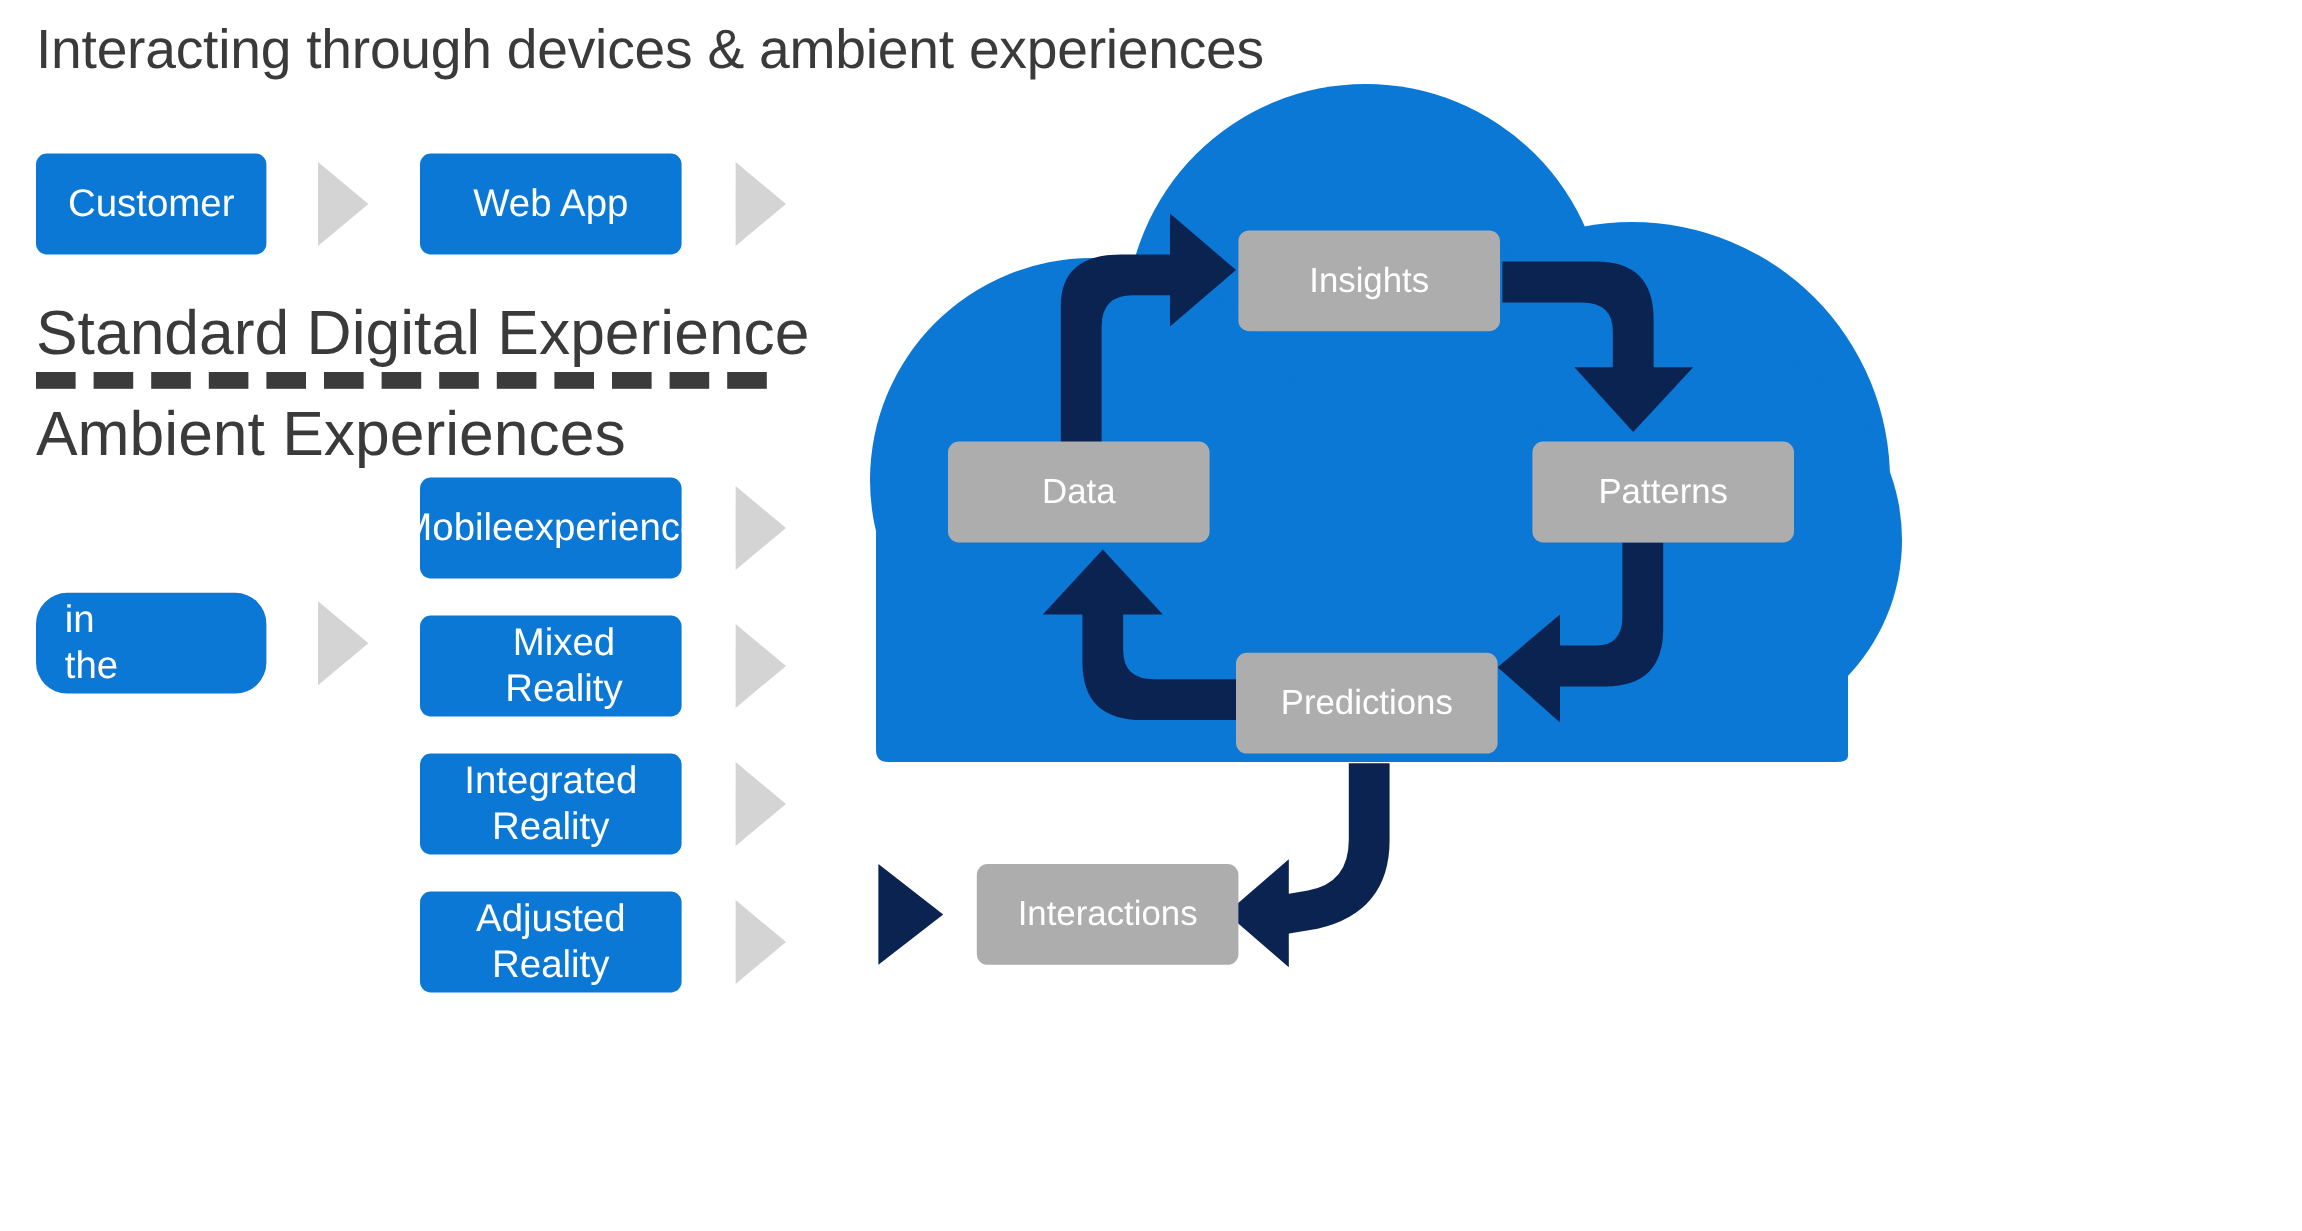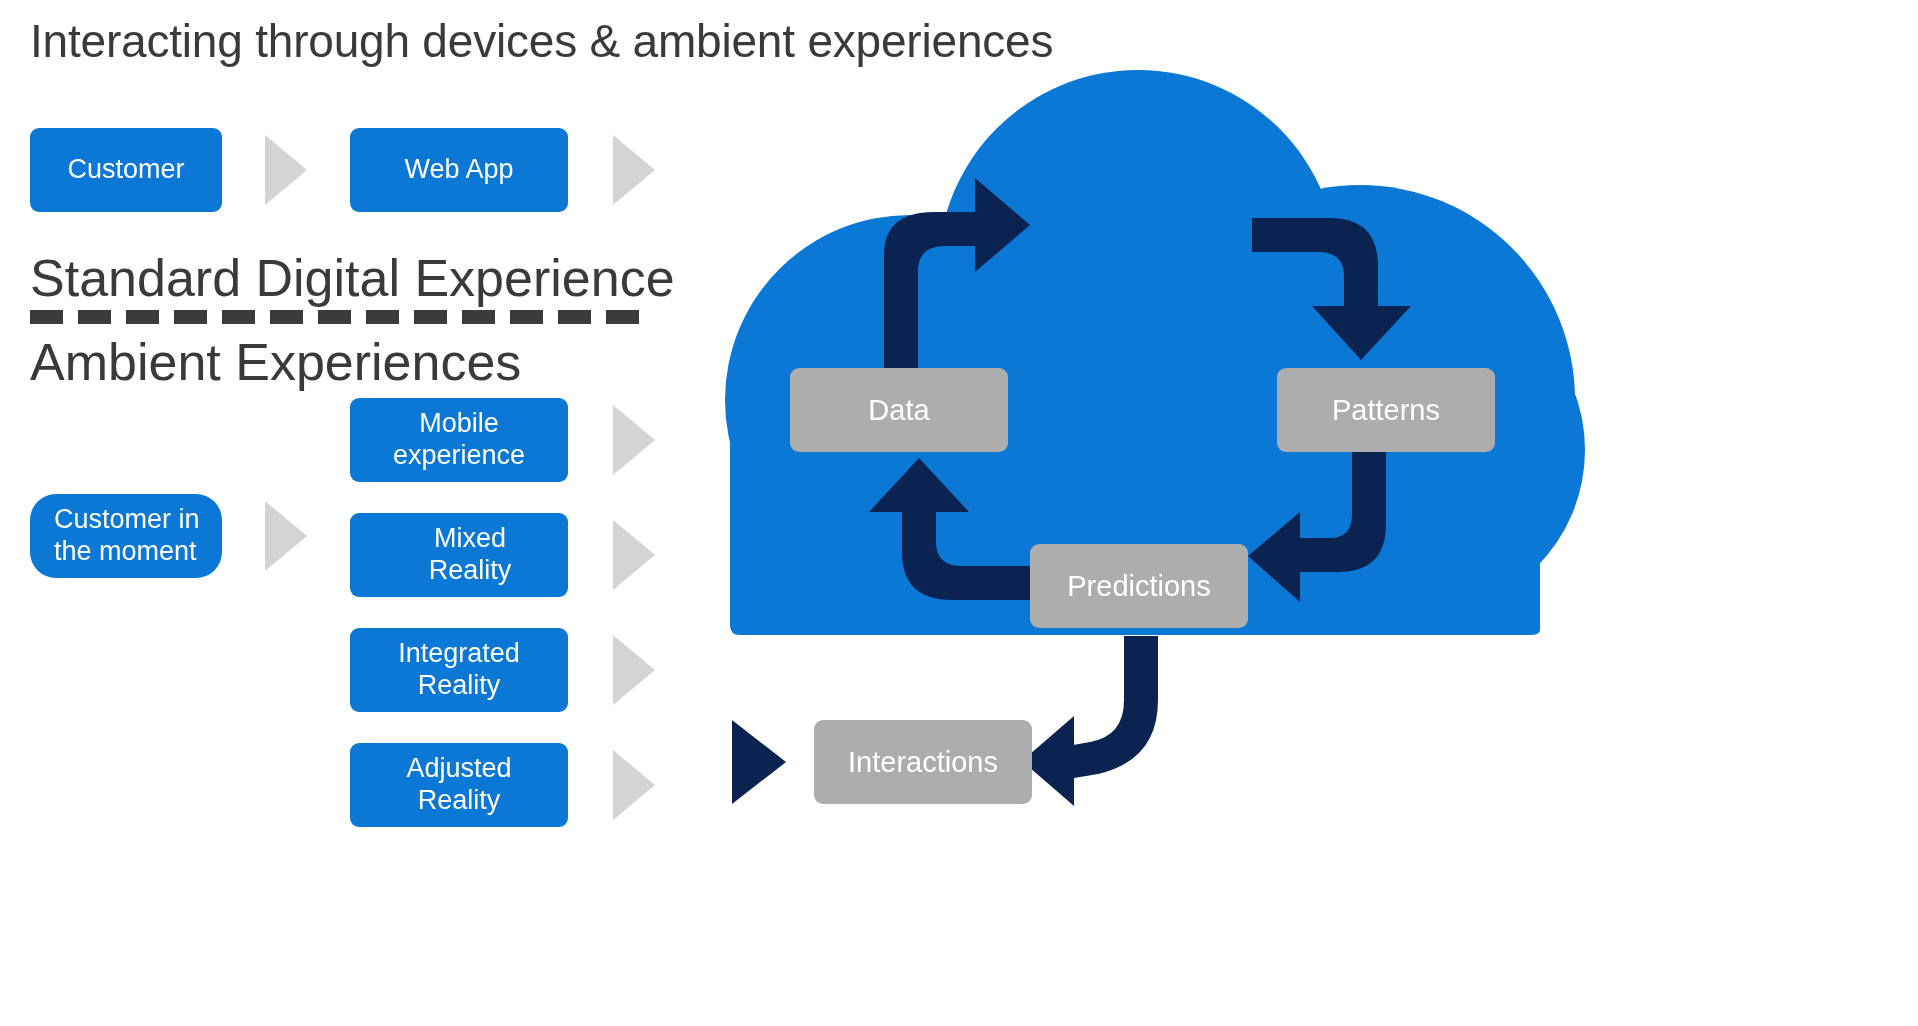--- a/index.html
+++ b/index.html
@@ -60,21 +60,21 @@
     height: 14px;
     background: #3b3b3b;
   }
 
   
   .blue-box {
     position: absolute;
     background: #0a78d4;
     border-radius: 9px;
     color: #ffffff;
-    font-size: 27px;
+    font-size: 32px;
     line-height: 1.18;
     display: flex;
     align-items: center;
     justify-content: center;
     text-align: center;
     box-sizing: border-box;
     padding: 4px 10px;
   }
   .blue-box.left-align {
     justify-content: flex-start;
@@ -167,21 +167,21 @@
 
   <div class="section-label" id="label-ambient">Ambient Experiences</div>
 
   <div class="blue-box left-align" style="left:30px; top:494px; width:192px; height:84px; flex-direction:column; align-items:flex-start; justify-content:center;">
     <span>Customer in</span>
     <span>the moment</span>
   </div>
 
   <div class="chevron" style="left:265px; top:501px;"></div>
 
-  <div class="blue-box" style="left:350px; top:398px; width:218px; height:84px; flex-direction:column;">
+  <div class="blue-box" style="left:350px; top:398px; width:218px; height:84px; flex-direction:row;">
     <span>Mobile</span>
     <span>experience</span>
   </div>
   <div class="chevron" style="left:613px; top:405px;"></div>
 
   <div class="blue-box" style="left:350px; top:513px; width:218px; height:84px; flex-direction:column;padding-left:32px;">
     <span>Mixed</span>
     <span>Reality</span>
   </div>
   <div class="chevron" style="left:613px; top:520px;"></div>
@@ -243,20 +243,23 @@
       <path d="M1124,636 L1158,636 L1158,700 Q1158,760 1098,774 L1062,780 L1056,748
                L1090,742 Q1124,736 1124,700 Z"></path>
       <polygon points="1074,716 1074,806 1022,761"></polygon>
     </g>
 
     <g fill="#0a2351">
       <polygon points="732,720 786,762 732,804"></polygon>
     </g>
   </svg>
 
+  <div class="gray-box" style="left:1032px; top:192px; width:218px; height:84px;">
+    <span>Insights</span>
+  </div>
 
   <div class="gray-box" style="left:790px; top:368px; width:218px; height:84px;">
     <span>Data</span>
   </div>
 
   <div class="gray-box" style="left:1277px; top:368px; width:218px; height:84px;">
     <span>Patterns</span>
   </div>
 
   <div class="gray-box" style="left:1030px; top:544px; width:218px; height:84px;">

